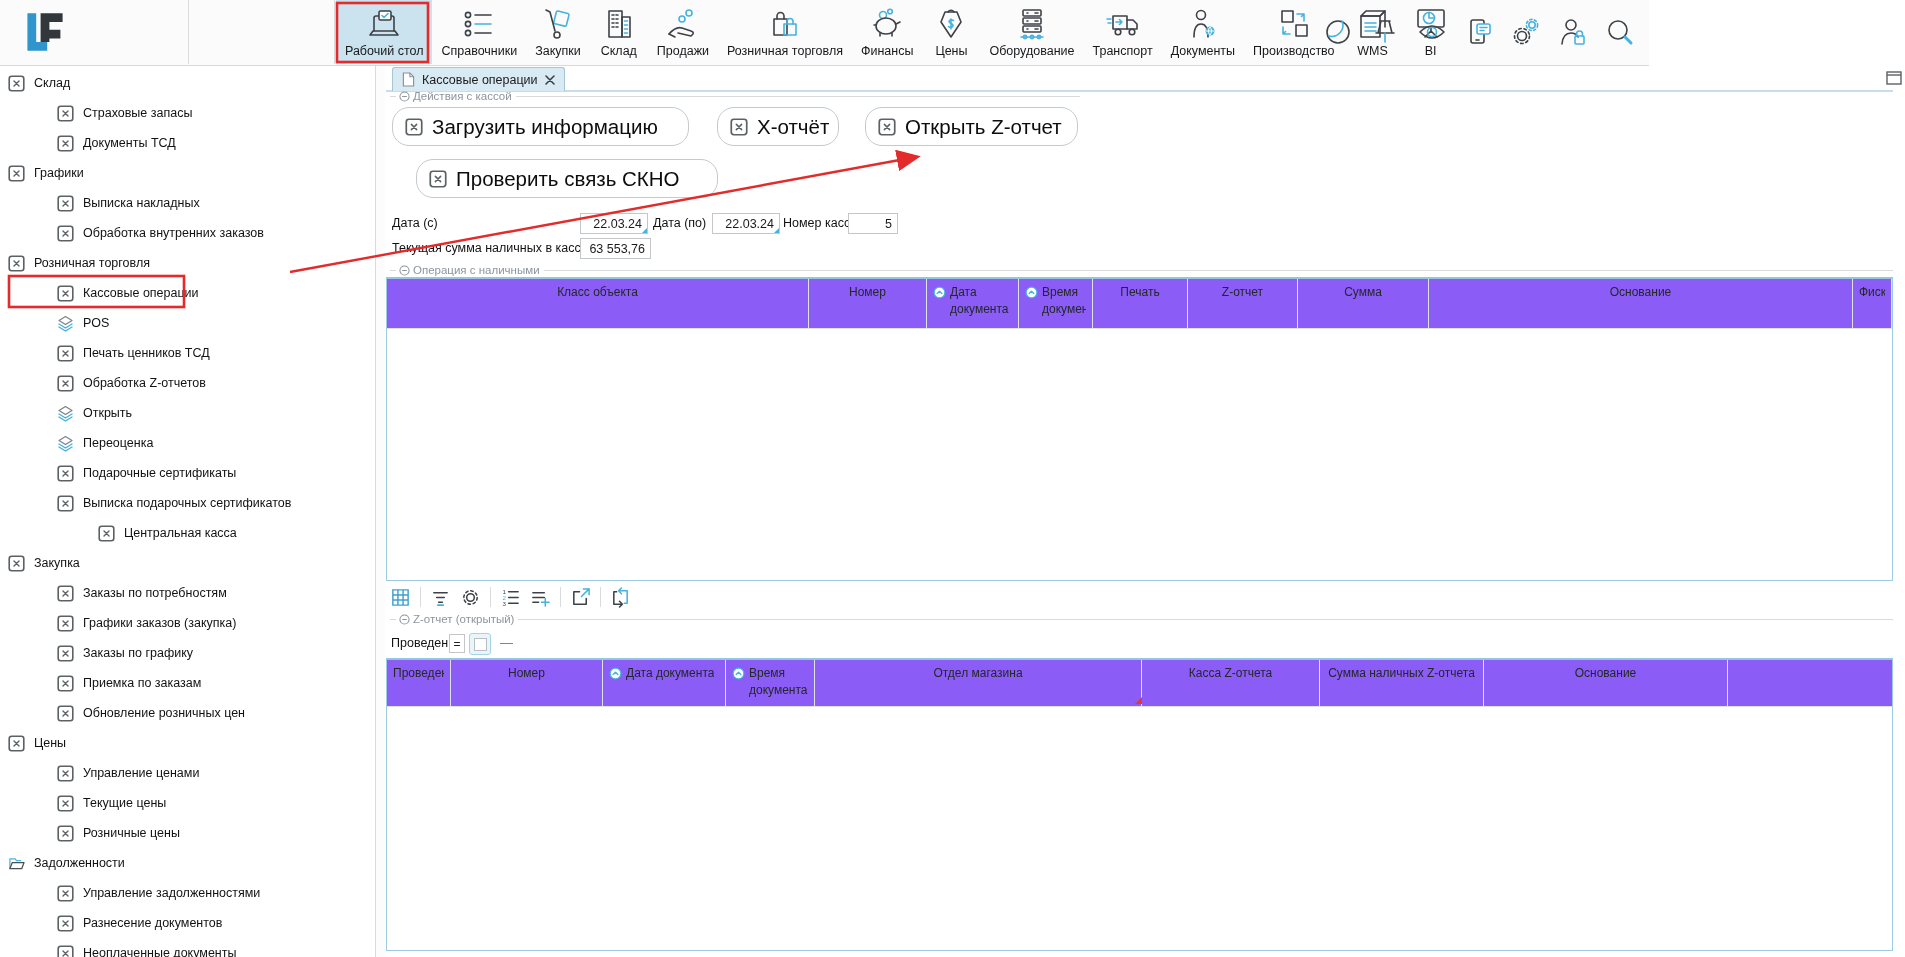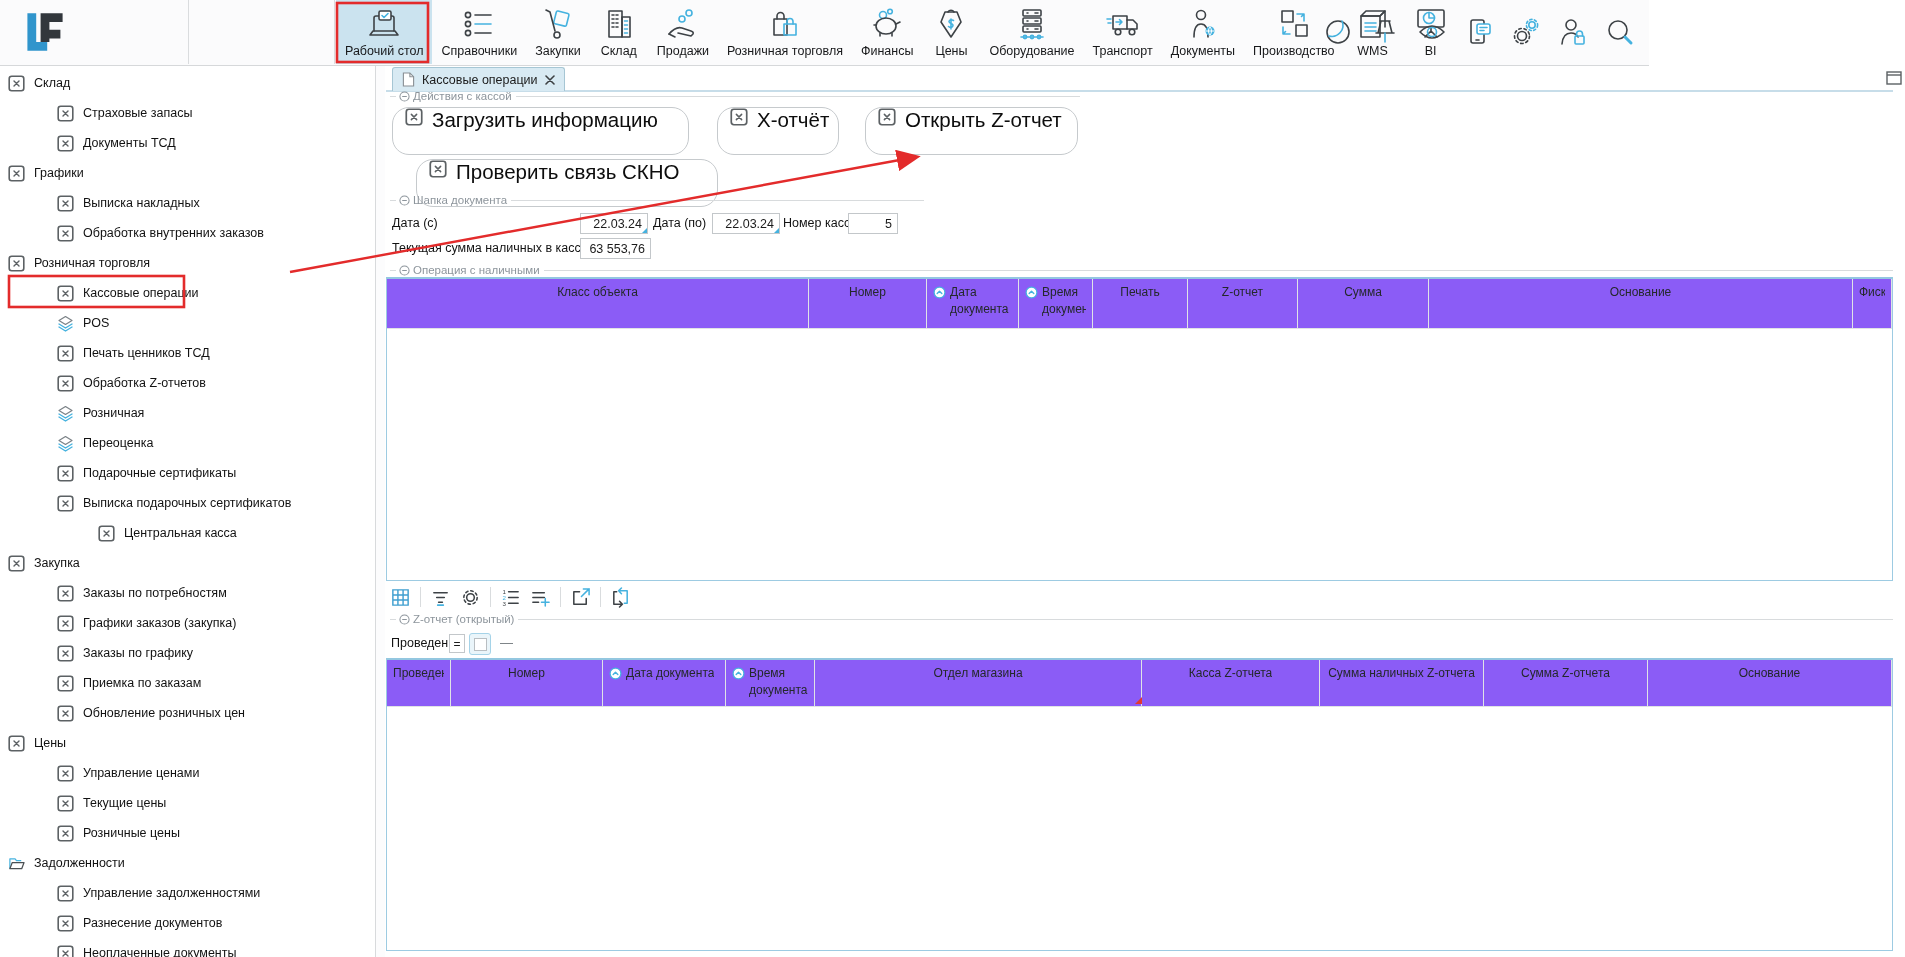--- a/index.html
+++ b/index.html
@@ -37,21 +37,21 @@
   .tab .dicon svg{width:13px;height:15px;display:block}
   .tab .close svg{width:10px;height:10px;display:block}
   .winicon{position:absolute;right:3px;top:6px}
   .winicon svg{width:16px;height:14px;display:block}
   
   .grp{position:absolute;display:flex;align-items:center;height:14px;font-size:11.5px;color:#8d959c;white-space:nowrap}
   .grp::before{content:"";width:6px;border-top:1px solid #d8dbdd;margin-right:3px}
   .grp::after{content:"";flex:1;border-top:1px solid #d8dbdd;margin-left:4px}
   .grp .coll svg{width:11px;height:11px;margin-right:3px;display:block}
   
-  .bigbtn{position:absolute;height:48px;display:flex;align-items:flex-start;gap:9px;padding:0 12px;
+  .bigbtn{position:absolute;height:39px;display:flex;align-items:center;gap:9px;padding:0 12px;
           background:#fff;border:1px solid #c6cacd;border-radius:17px;font-size:20.5px;color:#0d0d0d;
           box-sizing:border-box;cursor:default;white-space:nowrap}
   .bigbtn .bicon svg{width:18px;height:18px;display:block}
   
   .flabel{position:absolute;font-size:12.5px;line-height:21px;color:#121212;white-space:nowrap}
   .fld{position:absolute;height:21px;box-sizing:border-box;background:#fff;border:1px solid #c3c7ca;
        font-size:12.5px;display:flex;align-items:center;justify-content:flex-end;padding:0 5px}
   .fld.date::after{content:"";position:absolute;right:0;bottom:0;width:0;height:0;
        border-left:5px solid transparent;border-bottom:5px solid #45b2df}
   
@@ -407,21 +407,21 @@
     <span class="slabel">Обработка Z-отчетов</span>
   </div>
     <div class="snode" style="top: 333px; left: 57px;">
     <span class="ticon">
         <svg viewBox="0 0 17 17">
           <path fill="#fff" stroke="#7b8287" stroke-width="1.2" stroke-linejoin="round" d="M8.5 1.5L15 5.5 8.5 9.5 2 5.5z"></path>
           <path fill="none" stroke="#45b2df" stroke-width="1.4" stroke-linecap="round" stroke-linejoin="round" d="M2 9l6.5 4L15 9"></path>
           <path fill="none" stroke="#45b2df" stroke-width="1.4" stroke-linecap="round" stroke-linejoin="round" d="M2 12l6.5 4 6.5-4"></path>
         </svg>
       </span>
-    <span class="slabel">Розничная</span>
+    <span class="slabel">Открыть</span>
   </div>
     <div class="snode" style="top: 363px; left: 57px;">
     <span class="ticon">
         <svg viewBox="0 0 17 17">
           <path fill="#fff" stroke="#7b8287" stroke-width="1.2" stroke-linejoin="round" d="M8.5 1.5L15 5.5 8.5 9.5 2 5.5z"></path>
           <path fill="none" stroke="#45b2df" stroke-width="1.4" stroke-linecap="round" stroke-linejoin="round" d="M2 9l6.5 4L15 9"></path>
           <path fill="none" stroke="#45b2df" stroke-width="1.4" stroke-linecap="round" stroke-linejoin="round" d="M2 12l6.5 4 6.5-4"></path>
         </svg>
       </span>
     <span class="slabel">Переоценка</span>
@@ -648,29 +648,20 @@
     <span class="bicon">
           <svg viewBox="0 0 17 17">
             <rect x="1.2" y="1.2" width="14.6" height="14.6" rx="2.5" fill="#fff" stroke="#5c6164" stroke-width="1.6"></rect>
             <path d="M6 6l5 5M11 6l-5 5" stroke="#5c6164" stroke-width="1.4" stroke-linecap="round"></path>
           </svg>
         </span>
     <span class="blabel">Проверить связь СКНО</span>
   </div>
     </div>
 
-  <div class="grp" style="left:4px;top:128px;width:534px">
-    <span class="coll">
-        <svg viewBox="0 0 12 12">
-          <circle cx="6" cy="6" r="5" fill="none" stroke="#8d959c" stroke-width="1.1"></circle>
-          <path d="M3.5 6h5" stroke="#8d959c" stroke-width="1.1"></path>
-        </svg>
-      </span>
-    <span>Шапка документа</span>
-  </div>
   <div class="flabel" style="left:6px;top:148px">Дата (с)</div>
   <div class="fld date" style="left:194px;top:148px;width:68px">22.03.24</div>
   <div class="flabel" style="left:267px;top:148px">Дата (по)</div>
   <div class="fld date" style="left:326px;top:148px;width:68px">22.03.24</div>
   <div class="flabel" style="left:397px;top:148px">Номер кассы</div>
   <div class="fld" style="left:462px;top:148px;width:50px">5</div>
   <div class="flabel" style="left:6px;top:173px">Текущая сумма наличных в кассе</div>
   <div class="fld" style="left:194px;top:173px;width:71px">63 553,76</div>
 
   <div class="grp" style="left:4px;top:198px;width:1503px">
@@ -833,24 +824,20 @@
 
     <span class="th-label">Отдел магазина</span>
   </div>
         <div class="th" style="width: 178px;">
 
     <span class="th-label">Касса Z-отчета</span>
   </div>
         <div class="th" style="width: 164px;">
 
     <span class="th-label">Сумма наличных Z-отчета</span>
-  </div>
-        <div class="th" style="width: 164px;">
-
-    <span class="th-label">Сумма Z-отчета</span>
   </div>
         <div class="th" style="width: 244px;">
 
     <span class="th-label">Основание</span>
   </div>
       </div>
     <div class="tbody" style="height:244px"></div>
   </div>
 </div>
 

